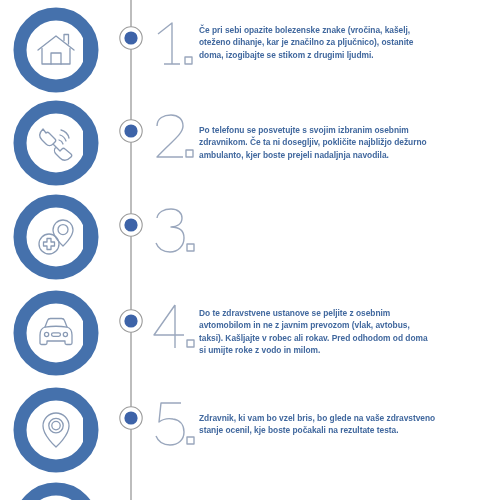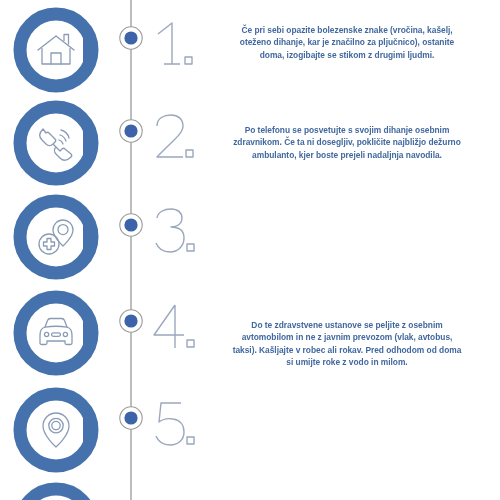--- a/index.html
+++ b/index.html
@@ -12,21 +12,20 @@
     background: #ffffff;
     font-family: "Liberation Sans", sans-serif;
     overflow: hidden;
     position: relative;
   }
 
   #infographic {
     position: relative;
     width: 420px;
     height: 500px;
-    text-align: center;
   }
 
   
   .timeline-rail {
     position: absolute;
     left: 130px;
     top: 0;
     width: 1.5px;
     height: 500px;
     background: #bdbdbd;
@@ -134,21 +133,21 @@
   <svg class="timeline-dot" style="top:118px;" viewBox="0 0 26 26">
     <circle cx="13" cy="13" r="11.2" fill="#ffffff" stroke="#9b9b9b" stroke-width="1.1"></circle>
     <circle cx="13" cy="13" r="6.6" fill="#3d63a8"></circle>
   </svg>
   <svg class="numeral" style="top:111px;" viewBox="0 0 52 56">
     <g fill="none" stroke="#9aa7bd" stroke-width="1.4" stroke-linejoin="round">
       <path d="M7 15 C7 7 14 4 21 4 C28 4 33 8 33 15 C33 23 22 30 7 46 L33 46"></path>
       <rect x="36" y="39" width="7" height="7"></rect>
     </g>
   </svg>
-  <div class="step-text" style="top:124px;">Po telefonu se posvetujte s svojim dihanje osebnim
+  <div class="step-text" style="top:124px;">Po telefonu se posvetujte s svojim izbranim osebnim
 zdravnikom. Če ta ni dosegljiv, pokličite najbližjo dežurno
 ambulanto, kjer boste prejeli nadaljnja navodila.</div>
 
   <div class="icon-bubble" style="left:13px; top:194px;">
     <svg class="ring" viewBox="0 0 86 86">
       <path d="M70 28 L84 43 L70 58 Z" fill="#4571ac"></path>
       <circle cx="43" cy="43" r="36" fill="none" stroke="#4571ac" stroke-width="13"></circle>
     </svg>
     <svg class="glyph" viewBox="0 0 44 44">
       <g fill="none" stroke="#8a9bb5" stroke-width="1.3" stroke-linejoin="round" stroke-linecap="round">
@@ -188,21 +187,21 @@
   <svg class="timeline-dot" style="top:308px;" viewBox="0 0 26 26">
     <circle cx="13" cy="13" r="11.2" fill="#ffffff" stroke="#9b9b9b" stroke-width="1.1"></circle>
     <circle cx="13" cy="13" r="6.6" fill="#3d63a8"></circle>
   </svg>
   <svg class="numeral" style="top:301px;" viewBox="0 0 52 56">
     <g fill="none" stroke="#9aa7bd" stroke-width="1.4" stroke-linejoin="round">
       <path d="M25 4 L4 34 L34 34 M25 4 L25 47"></path>
       <rect x="37" y="39" width="7" height="7"></rect>
     </g>
   </svg>
-  <div class="step-text" style="top:307px;margin-top:12px;">Do te zdravstvene ustanove se peljite z osebnim
+  <div class="step-text" style="top:307px;">Do te zdravstvene ustanove se peljite z osebnim
 avtomobilom in ne z javnim prevozom (vlak, avtobus,
 taksi). Kašljajte v robec ali rokav. Pred odhodom od doma
 si umijte roke z vodo in milom.</div>
 
   <div class="icon-bubble" style="left:13px; top:387px;">
     <svg class="ring" viewBox="0 0 86 86">
       <path d="M70 28 L84 43 L70 58 Z" fill="#4571ac"></path>
       <circle cx="43" cy="43" r="36" fill="none" stroke="#4571ac" stroke-width="13"></circle>
     </svg>
     <svg class="glyph" viewBox="0 0 44 44">
@@ -216,20 +215,22 @@
   <svg class="timeline-dot" style="top:405px;" viewBox="0 0 26 26">
     <circle cx="13" cy="13" r="11.2" fill="#ffffff" stroke="#9b9b9b" stroke-width="1.1"></circle>
     <circle cx="13" cy="13" r="6.6" fill="#3d63a8"></circle>
   </svg>
   <svg class="numeral" style="top:398px;" viewBox="0 0 52 56">
     <g fill="none" stroke="#9aa7bd" stroke-width="1.4" stroke-linejoin="round">
       <path d="M31 5 L11 5 L9 24 C13 21 18 20 23 21 C30 22 34 27 34 34 C34 42 28 47 20 47 C13 47 8 43 6 38"></path>
       <rect x="37" y="39" width="7" height="7"></rect>
     </g>
   </svg>
+  <div class="step-text" style="top:412px;">Zdravnik, ki vam bo vzel bris, bo glede na vaše zdravstveno
+stanje ocenil, kje boste počakali na rezultate testa.</div>
 
   <div class="icon-bubble" style="left:13px; top:482px;">
     <svg class="ring" viewBox="0 0 86 86">
       <path d="M70 28 L84 43 L70 58 Z" fill="#4571ac"></path>
       <circle cx="43" cy="43" r="36" fill="none" stroke="#4571ac" stroke-width="13"></circle>
     </svg>
   </div>
 
 </div>
 

